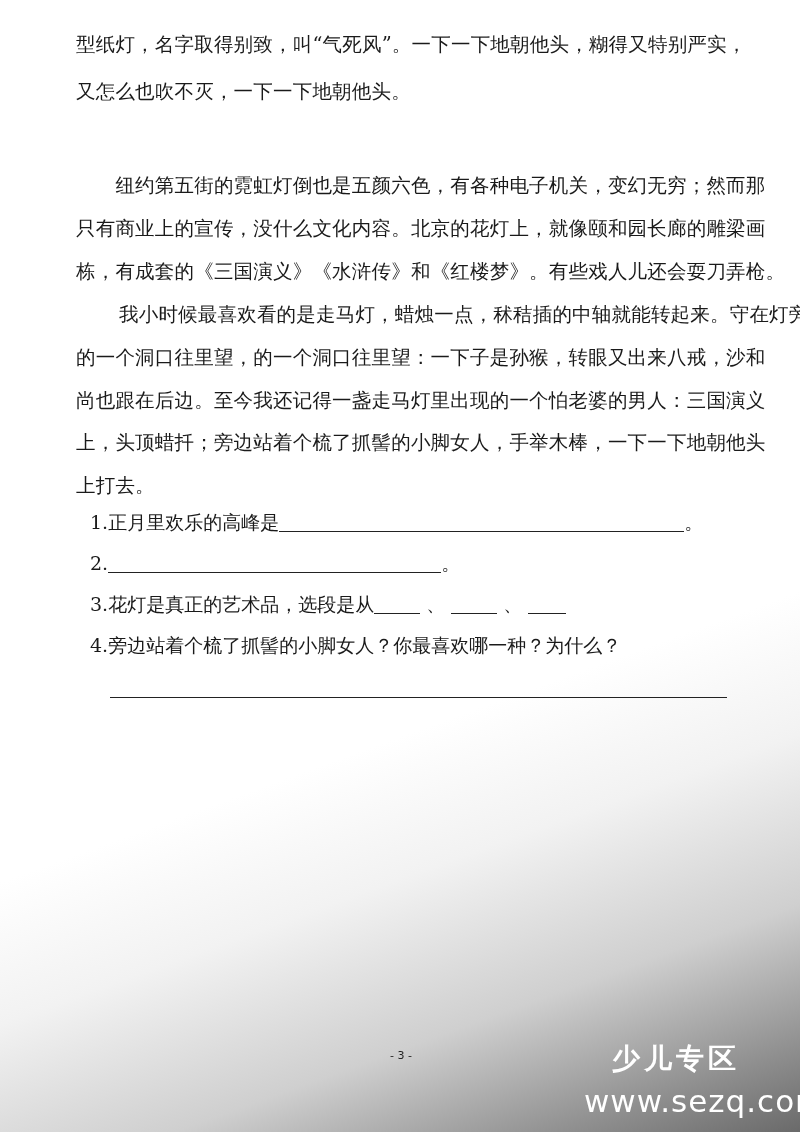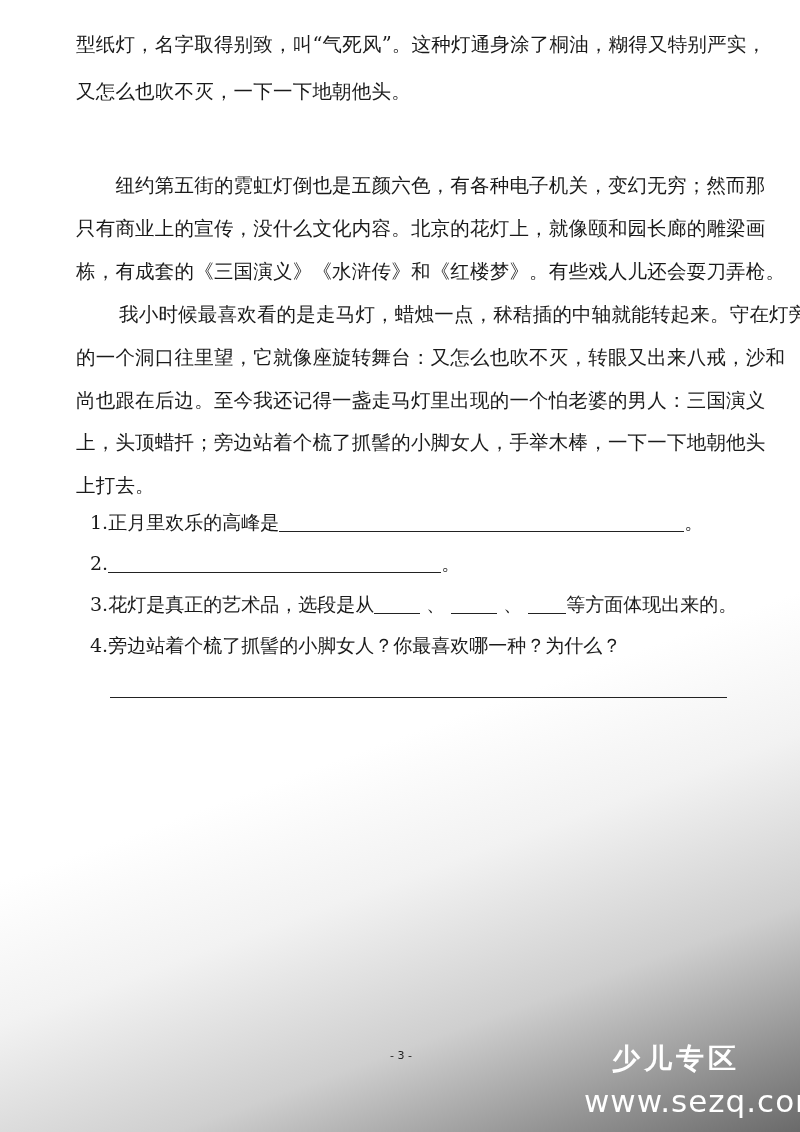--- a/index.html
+++ b/index.html
@@ -44,27 +44,27 @@
     color: #ffffff; font-family: "DejaVu Sans", sans-serif; letter-spacing: 1px;
   }
 </style>
 </head>
 <body>
 
 <div class="page-bg"></div>
 
 <div class="content">
 
-  <div class="line" style="top:33px;">型纸灯，名字取得别致，叫“气死风”。这种灯通身涂了桐油，糊得又特别严实，</div>
+  <div class="line" style="top:33px;">型纸灯，名字取得别致，叫“气死风”。一下一下地朝他头，糊得又特别严实，</div>
   <div class="line" style="top:80px;">又怎么也吹不灭，一下一下地朝他头。</div>
   <div class="line" style="top:174px;">　　纽约第五街的霓虹灯倒也是五颜六色，有各种电子机关，变幻无穷；然而那</div>
   <div class="line" style="top:217px;">只有商业上的宣传，没什么文化内容。北京的花灯上，就像颐和园长廊的雕梁画</div>
   <div class="line" style="top:260px;">栋，有成套的《三国演义》《水浒传》和《红楼梦》。有些戏人儿还会耍刀弄枪。</div>
   <div class="line" style="top:303px;margin-left:43px;">我小时候最喜欢看的是走马灯，蜡烛一点，秫秸插的中轴就能转起来。守在灯旁</div>
-  <div class="line" style="top:346px;">的一个洞口往里望，它就像座旋转舞台：又怎么也吹不灭，转眼又出来八戒，沙和</div>
+  <div class="line" style="top:346px;">的一个洞口往里望，的一个洞口往里望：一下子是孙猴，转眼又出来八戒，沙和</div>
   <div class="line" style="top:389px;">尚也跟在后边。至今我还记得一盏走马灯里出现的一个怕老婆的男人：三国演义</div>
   <div class="line" style="top:431px;">上，头顶蜡扦；旁边站着个梳了抓髻的小脚女人，手举木棒，一下一下地朝他头</div>
   <div class="line" style="top:474px;">上打去。</div>
 
   <div class="q" style="top:510px;">
     <span>1.</span>
     <span>正月里欢乐的高峰是</span>
     <span class="blank" style="width:405px;"></span>
     <span>。</span>
   </div>
@@ -76,21 +76,20 @@
   </div>
 
   <div class="q" style="top:592px;">
     <span>3.</span>
     <span>花灯是真正的艺术品，选段是从</span>
     <span class="blank" style="width:46px;"></span>
     <span class="sep">、</span>
     <span class="blank" style="width:46px;"></span>
     <span class="sep">、</span>
     <span class="blank" style="width:38px;"></span>
-    <span>等方面体现出来的。</span>
   </div>
 
   <div class="q" style="top:633px;">
     <span>4.</span>
     <span>旁边站着个梳了抓髻的小脚女人？你最喜欢哪一种？为什么？</span>
   </div>
 
   <div class="answer-line"></div>
 
   <div class="page-number">- 3 -</div>

